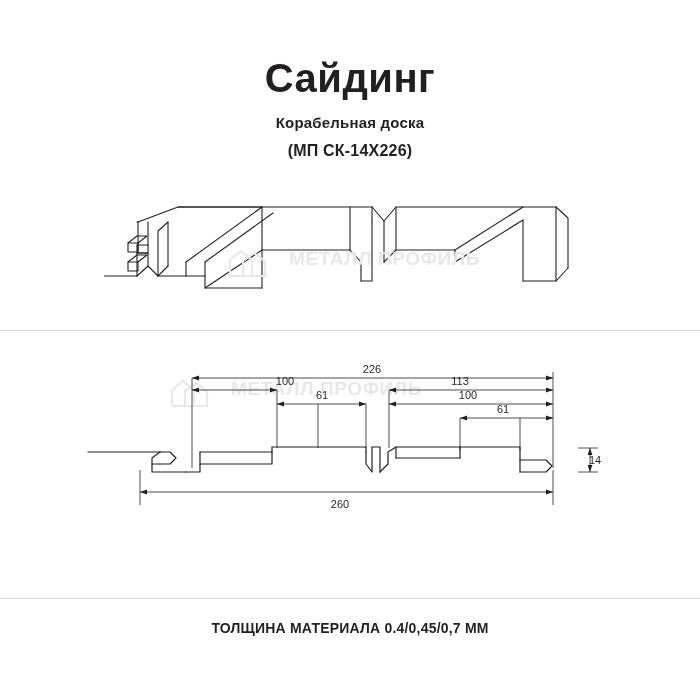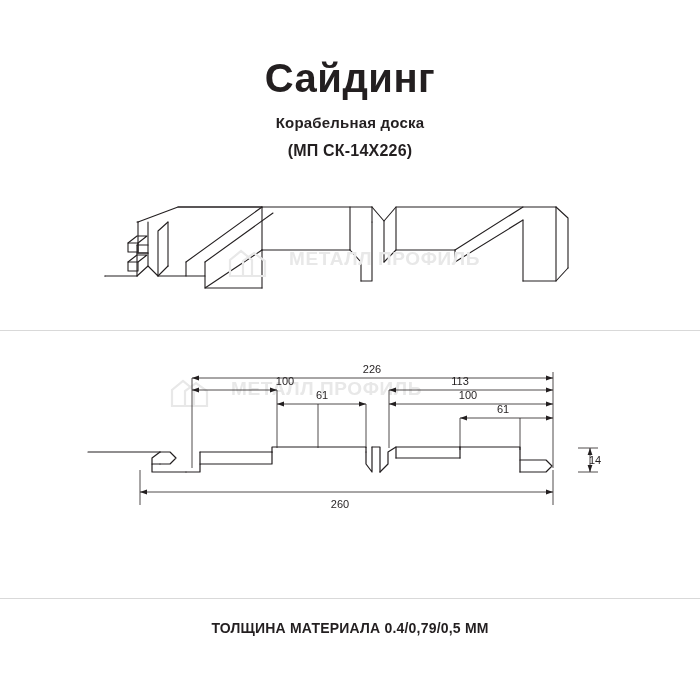--- a/index.html
+++ b/index.html
@@ -260,15 +260,15 @@
       <text x="322" y="399">61</text>
       <text x="468" y="399">100</text>
       <text x="503" y="413">61</text>
       <text x="340" y="508">260</text>
       <text x="589" y="464" text-anchor="start">14</text>
     </g>
   </svg>
 
   <div class="divider divider-bottom"></div>
 
-  <div class="footer">ТОЛЩИНА МАТЕРИАЛА 0.4/0,79/0,5 ММ</div>
+  <div class="footer">ТОЛЩИНА МАТЕРИАЛА 0.4/0,45/0,7 ММ</div>
 
 </div>
 
 </body></html>

